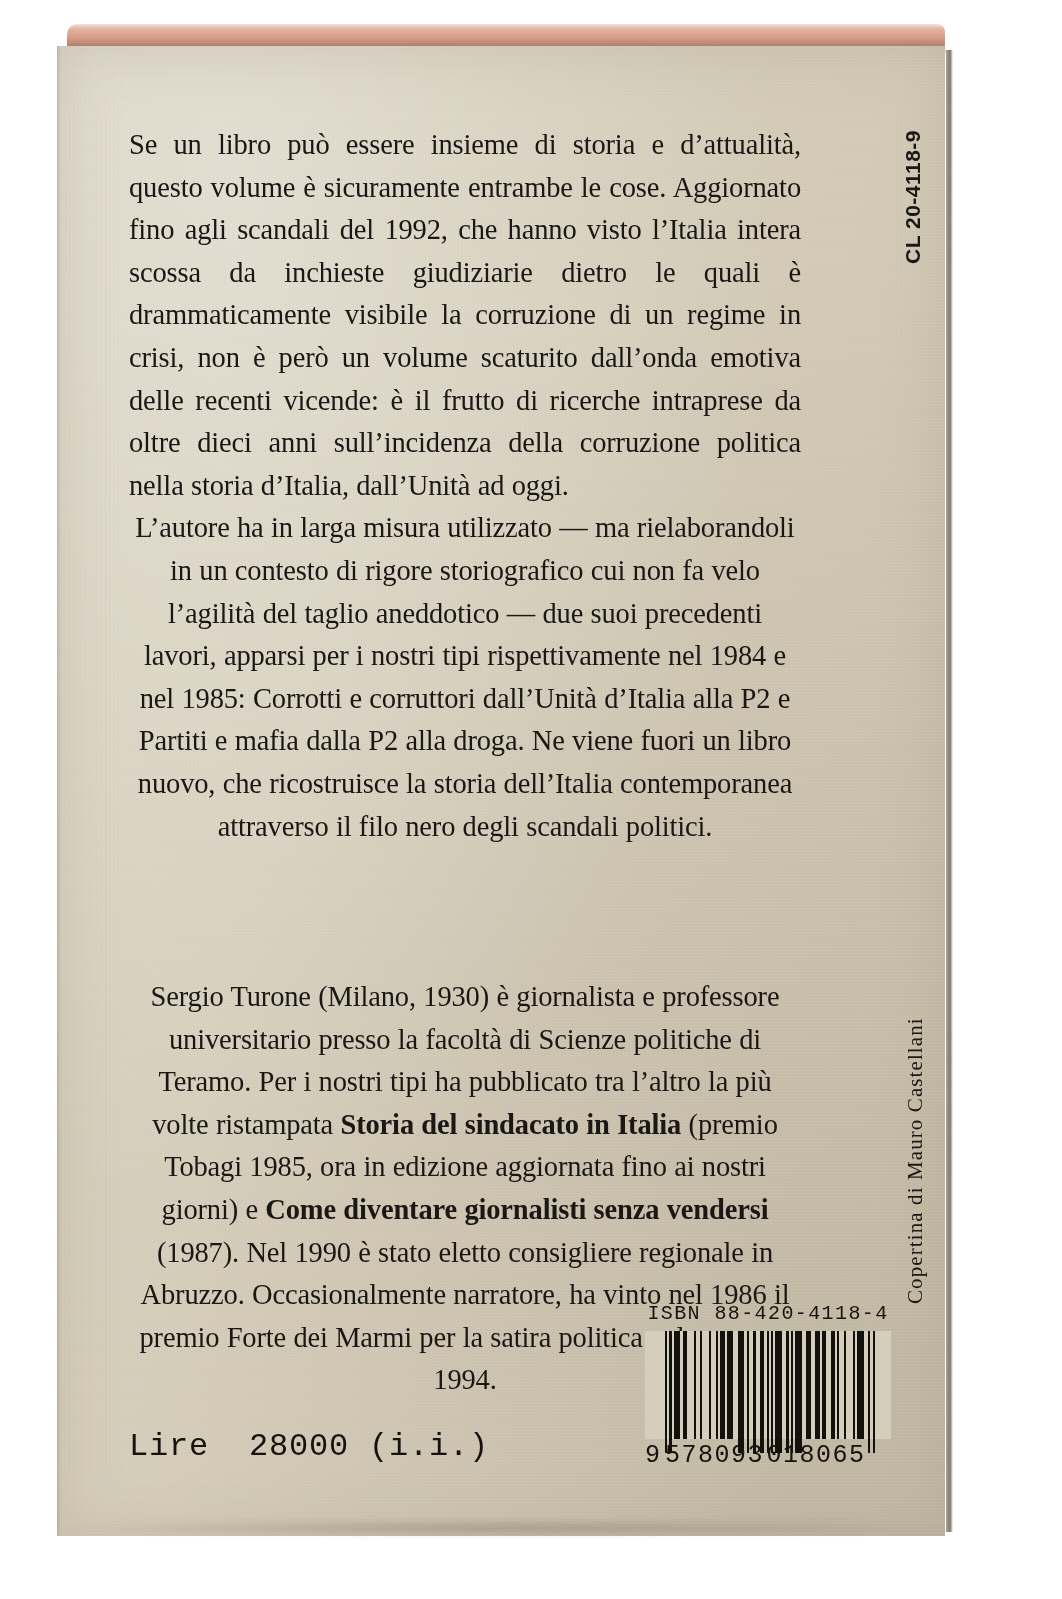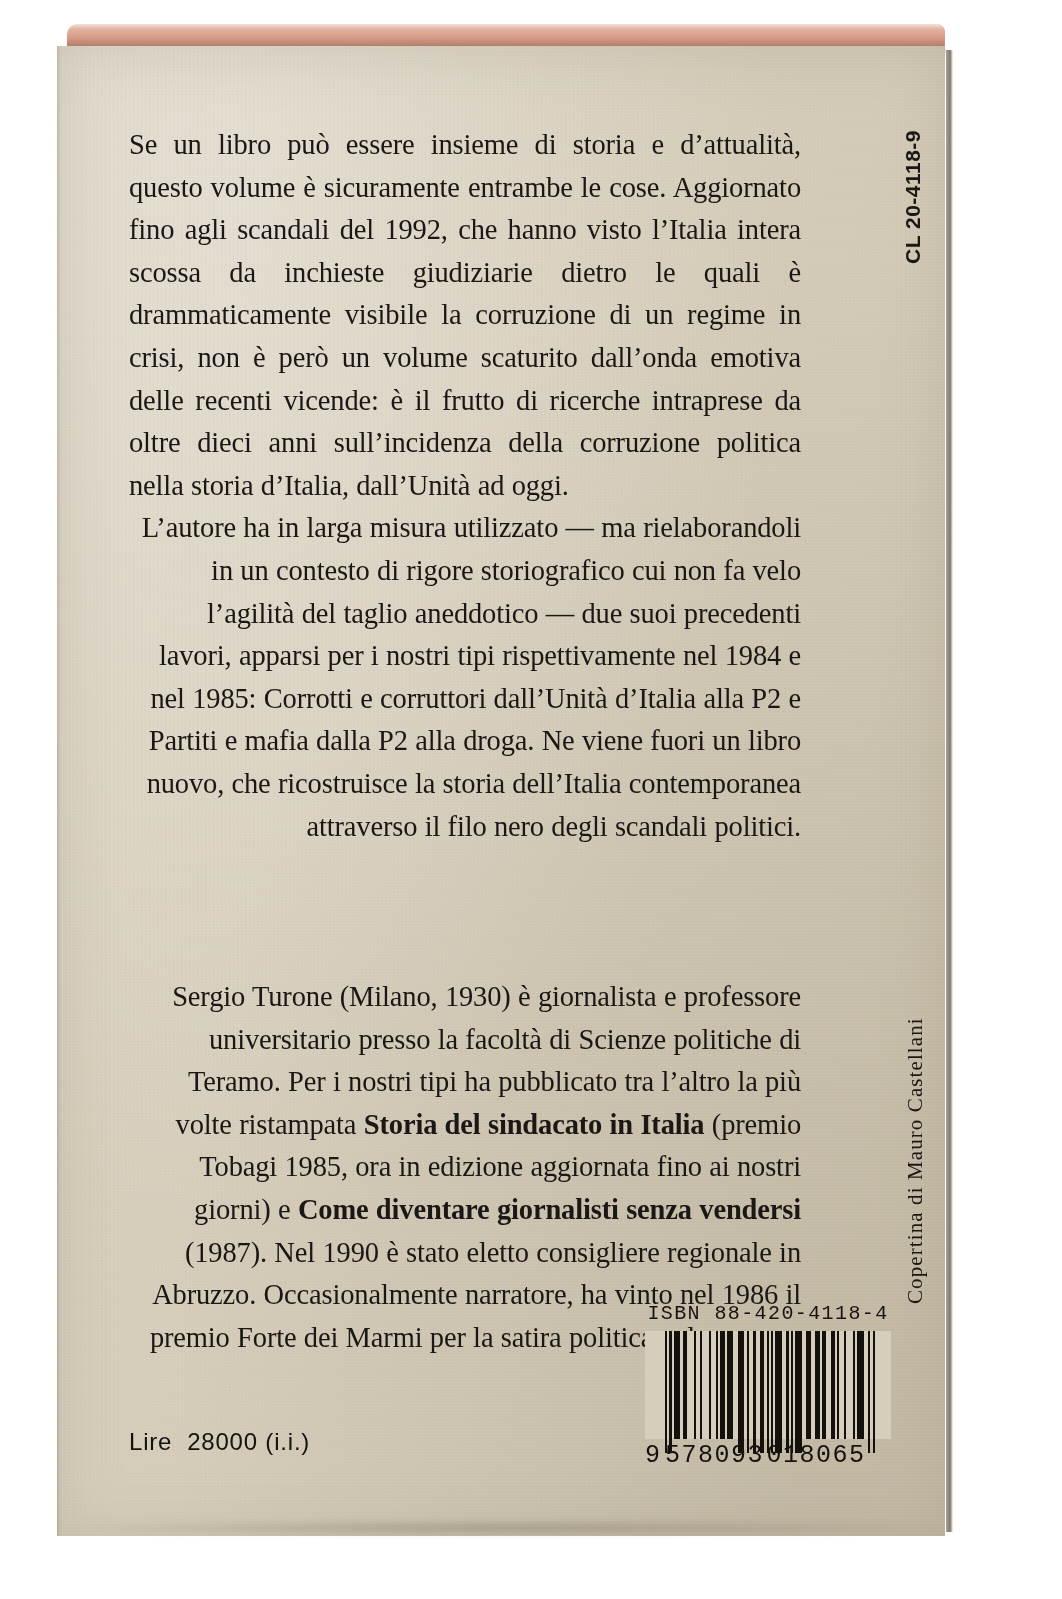--- a/index.html
+++ b/index.html
@@ -113,40 +113,40 @@
     font-size: 28.5px;
     line-height: 42.6px;
     color: #1a1714;
     text-align: justify;
     text-justify: inter-word;
     margin: 0;
     letter-spacing: -0.15px;
     word-spacing: 0.4px;
     -webkit-font-smoothing: none;
   }
-  .para.last-ragged { text-align: right; }
+  .para.last-ragged { text-align: center; }
 
   .para + .para { margin-top: 0; }
 
   #bio {
     position: absolute;
     left: 72px;
     top: 930px;
     width: 672px;
   }
 
   .bio-strong { font-weight: 700; }
 
   
   #price {
     position: absolute;
     left: 72px;
     top: 1382px;
-    font-family: Liberation Sans, sans-serif;
-    font-size: 24px;
+    font-family: Liberation Mono, monospace;
+    font-size: 32px;
     letter-spacing: 0.8px;
     color: #15120f;
     white-space: pre;
   }
 
   
   #barcode-block {
     position: absolute;
     left: 588px;
     top: 1256px;

